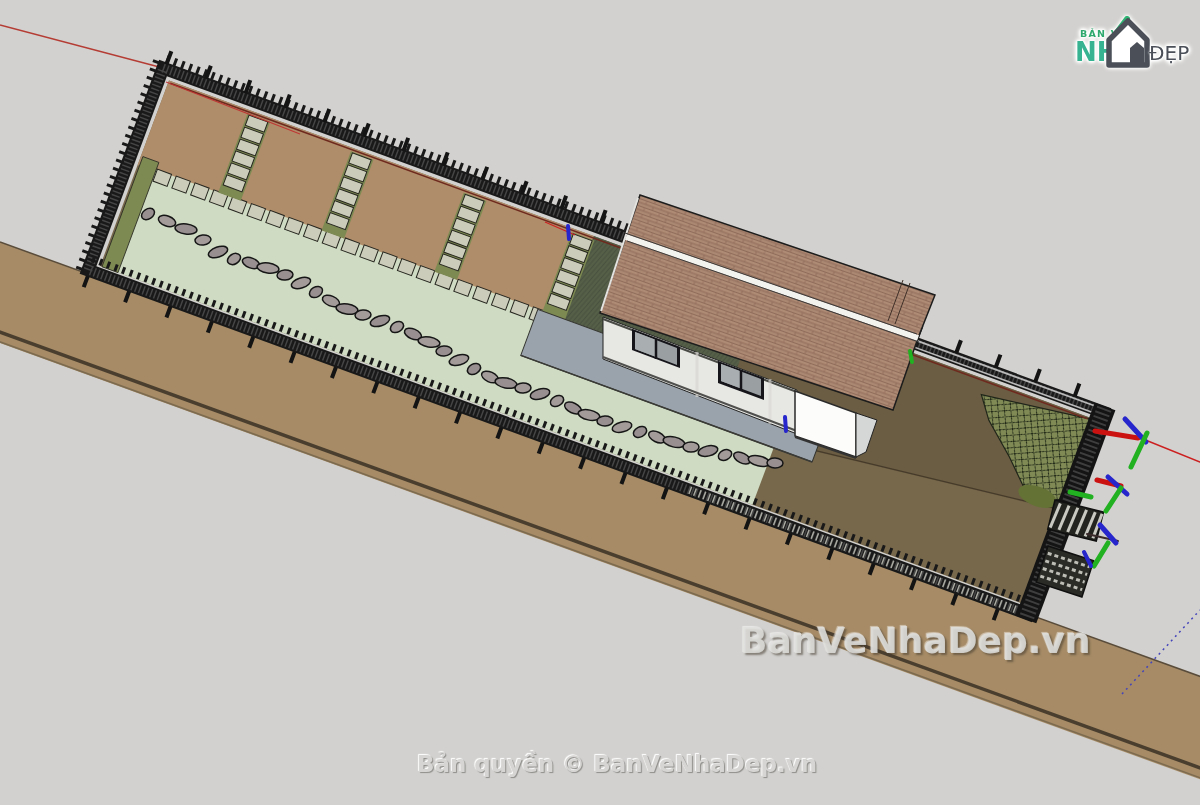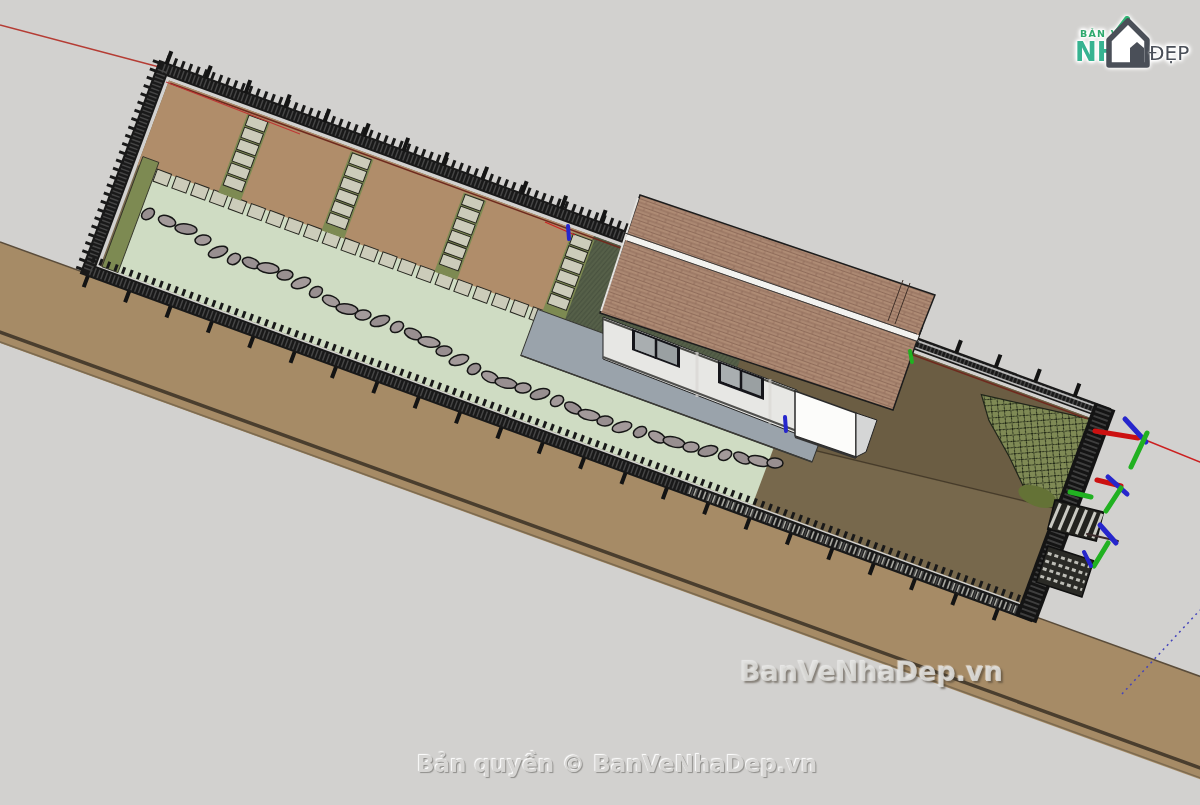--- a/index.html
+++ b/index.html
@@ -23,22 +23,22 @@
     position:absolute;left:3px;top:23px;font-size:26px;font-weight:800;
     color:#37b391;text-shadow:0 0 3px #fff,0 0 2px #fff;
   }
   #logo .icon{position:absolute;left:31px;top:1px;}
   #logo .dep{
     position:absolute;left:77px;top:27px;font-size:20px;font-weight:400;
     color:#4a4f58;text-shadow:0 0 3px #fff,0 0 2px #fff;
   }
   
   #wm-center{
-    position:absolute;left:740px;top:656px;
-    font-size:27px;font-weight:bold;color:rgba(225,225,222,0.85);
+    position:absolute;left:740px;top:620px;
+    font-size:36px;font-weight:bold;color:rgba(225,225,222,0.85);
     text-shadow:2px 2px 2px rgba(70,60,48,0.55),-1px -1px 1px rgba(255,255,255,0.5);
     white-space:nowrap;
   }
   #wm-copy{
     position:absolute;left:0;right:0;top:751px;text-align:center;
     font-size:23px;font-weight:bold;color:#d6d5d3;
     text-shadow:1px 1px 1px #8f8e8b,-1px -1px 1px #ffffff;
     white-space:nowrap;
     padding-left:34px;
   }

